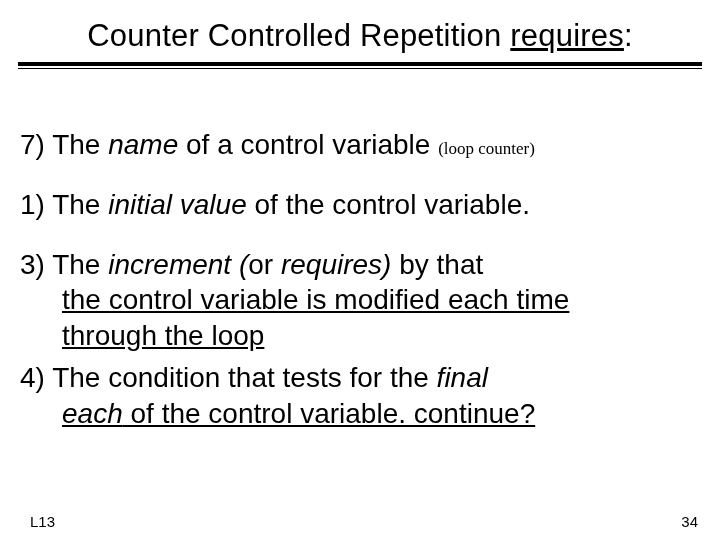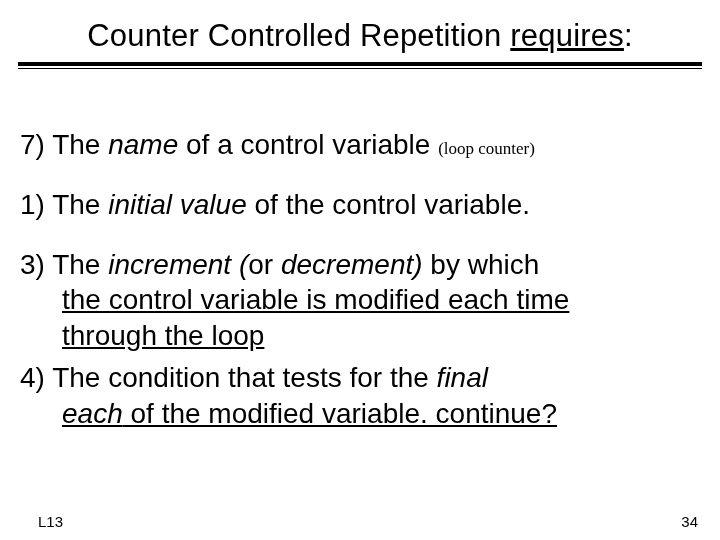--- a/index.html
+++ b/index.html
@@ -11,21 +11,21 @@
   .hr-wrap { margin-top: 8px; }
   .hr1 { border: 0; border-top: 4px solid #000; margin: 0; }
   .hr2 { border: 0; border-top: 1.5px solid #000; margin-top: 2px; }
   .body { margin-top: 58px; padding: 0 2px; }
   .pt { font-size: 28px; line-height: 1.28; margin-bottom: 24px; text-align: left; }
   .pt .sub { font-size: 17px; font-family: Liberation Serif, serif; }
   .italic { font-style: italic; }
   .indent { display: block; padding-left: 42px; text-decoration: underline; }
   .pt3 { margin-bottom: 6px; }
   .pt4 { margin-bottom: 14px; }
-  .footer { position: absolute; left: 16px; right: 0; bottom: 10px; padding: 0 22px; display: flex; justify-content: space-between; align-items: baseline; font-size: 15px; }
+  .footer { position: absolute; left: 8px; right: 0; bottom: 10px; padding: 0 22px; display: flex; justify-content: space-between; align-items: baseline; font-size: 15px; }
 </style>
 </head>
 <body>
 
 <div class="slide">
 
   <div class="title-row">
     <span class="title">
       <span>Counter Controlled Repetition </span><span class="underlined">requires</span><span>:</span>
     </span>
@@ -40,28 +40,28 @@
 
     <div class="pt">
       <span>7) The </span><span class="italic">name</span><span> of a control variable </span><span class="sub">(loop counter)</span>
     </div>
 
     <div class="pt">
       <span>1) The </span><span class="italic">initial value</span><span>  of the control variable.</span>
     </div>
 
     <div class="pt pt3">
-      <span>3) The </span><span class="italic">increment (</span><span>or </span><span class="italic">decrement)</span><span> by which</span>
+      <span>3) The </span><span class="italic">increment (</span><span>or </span><span class="italic">requires)</span><span> by that</span>
       <span class="indent">the control variable is modified each time</span>
       <span class="indent">through the loop</span>
     </div>
 
     <div class="pt pt4">
       <span>4) The condition that tests for the </span><span class="italic">final</span>
-      <span class="indent"><span class="italic">each</span><span> of the modified variable. continue?</span></span>
+      <span class="indent"><span class="italic">each</span><span> of the control variable. continue?</span></span>
     </div>
 
   </div>
 
   <div class="footer">
     <span>L13</span>
     <span>34</span>
   </div>
 
 </div>

